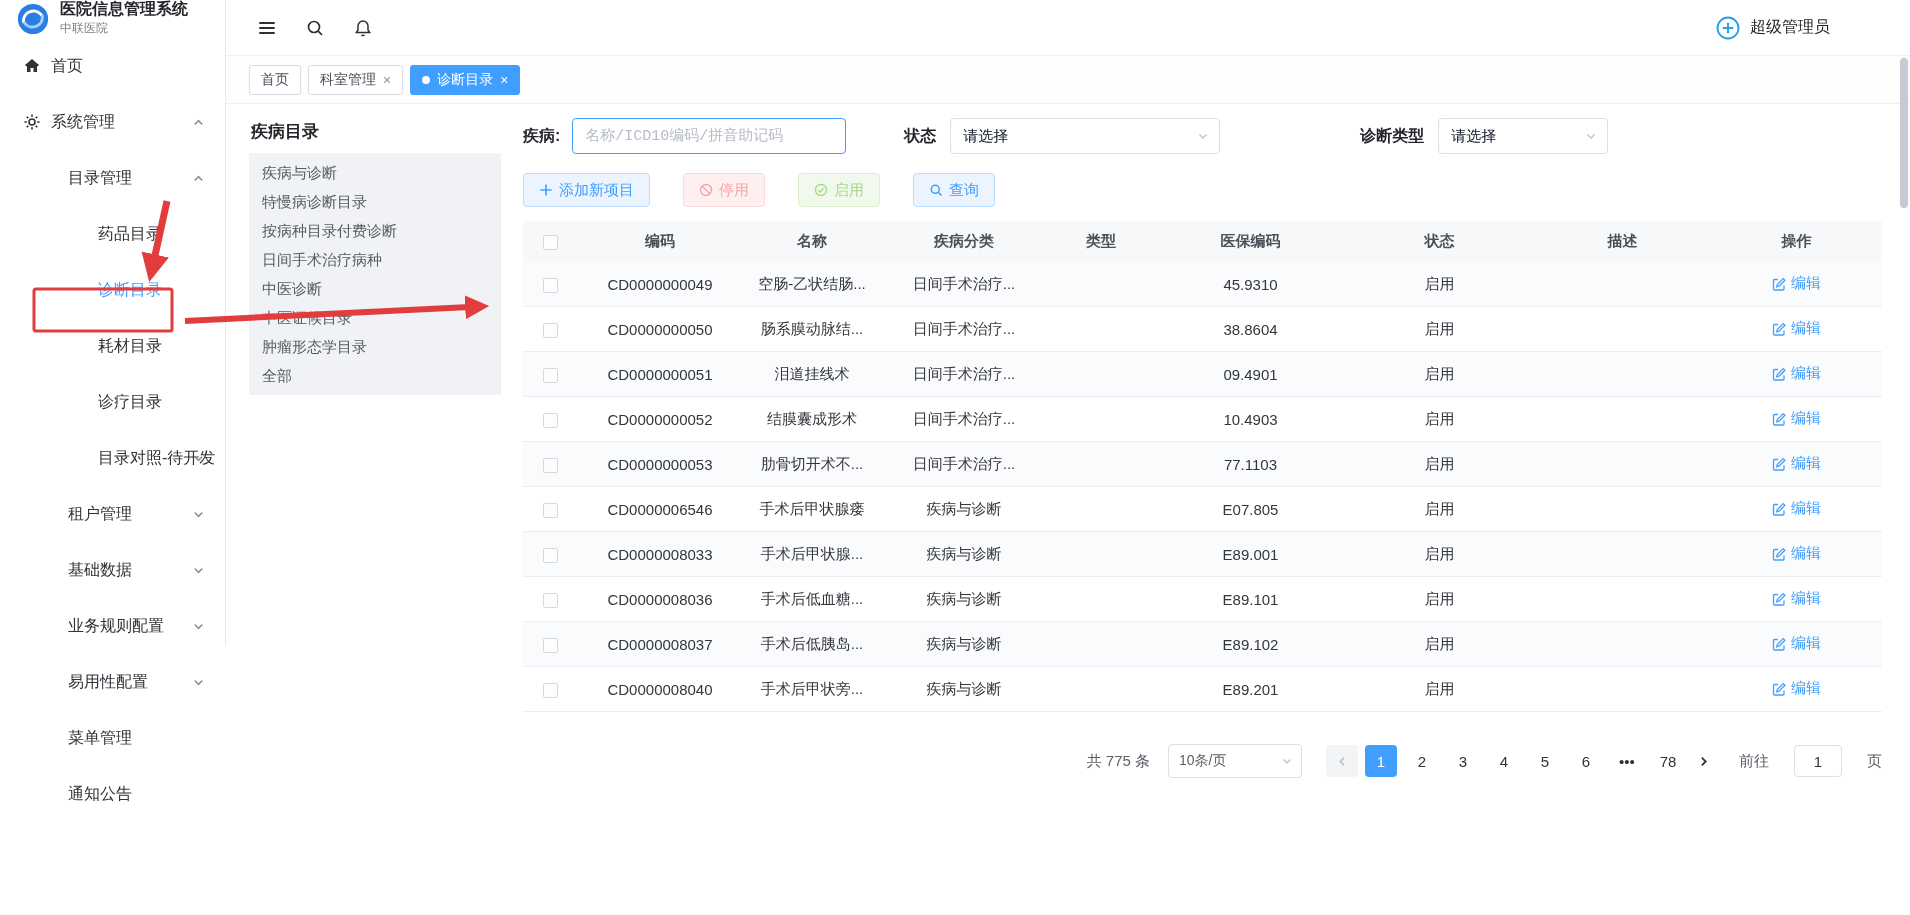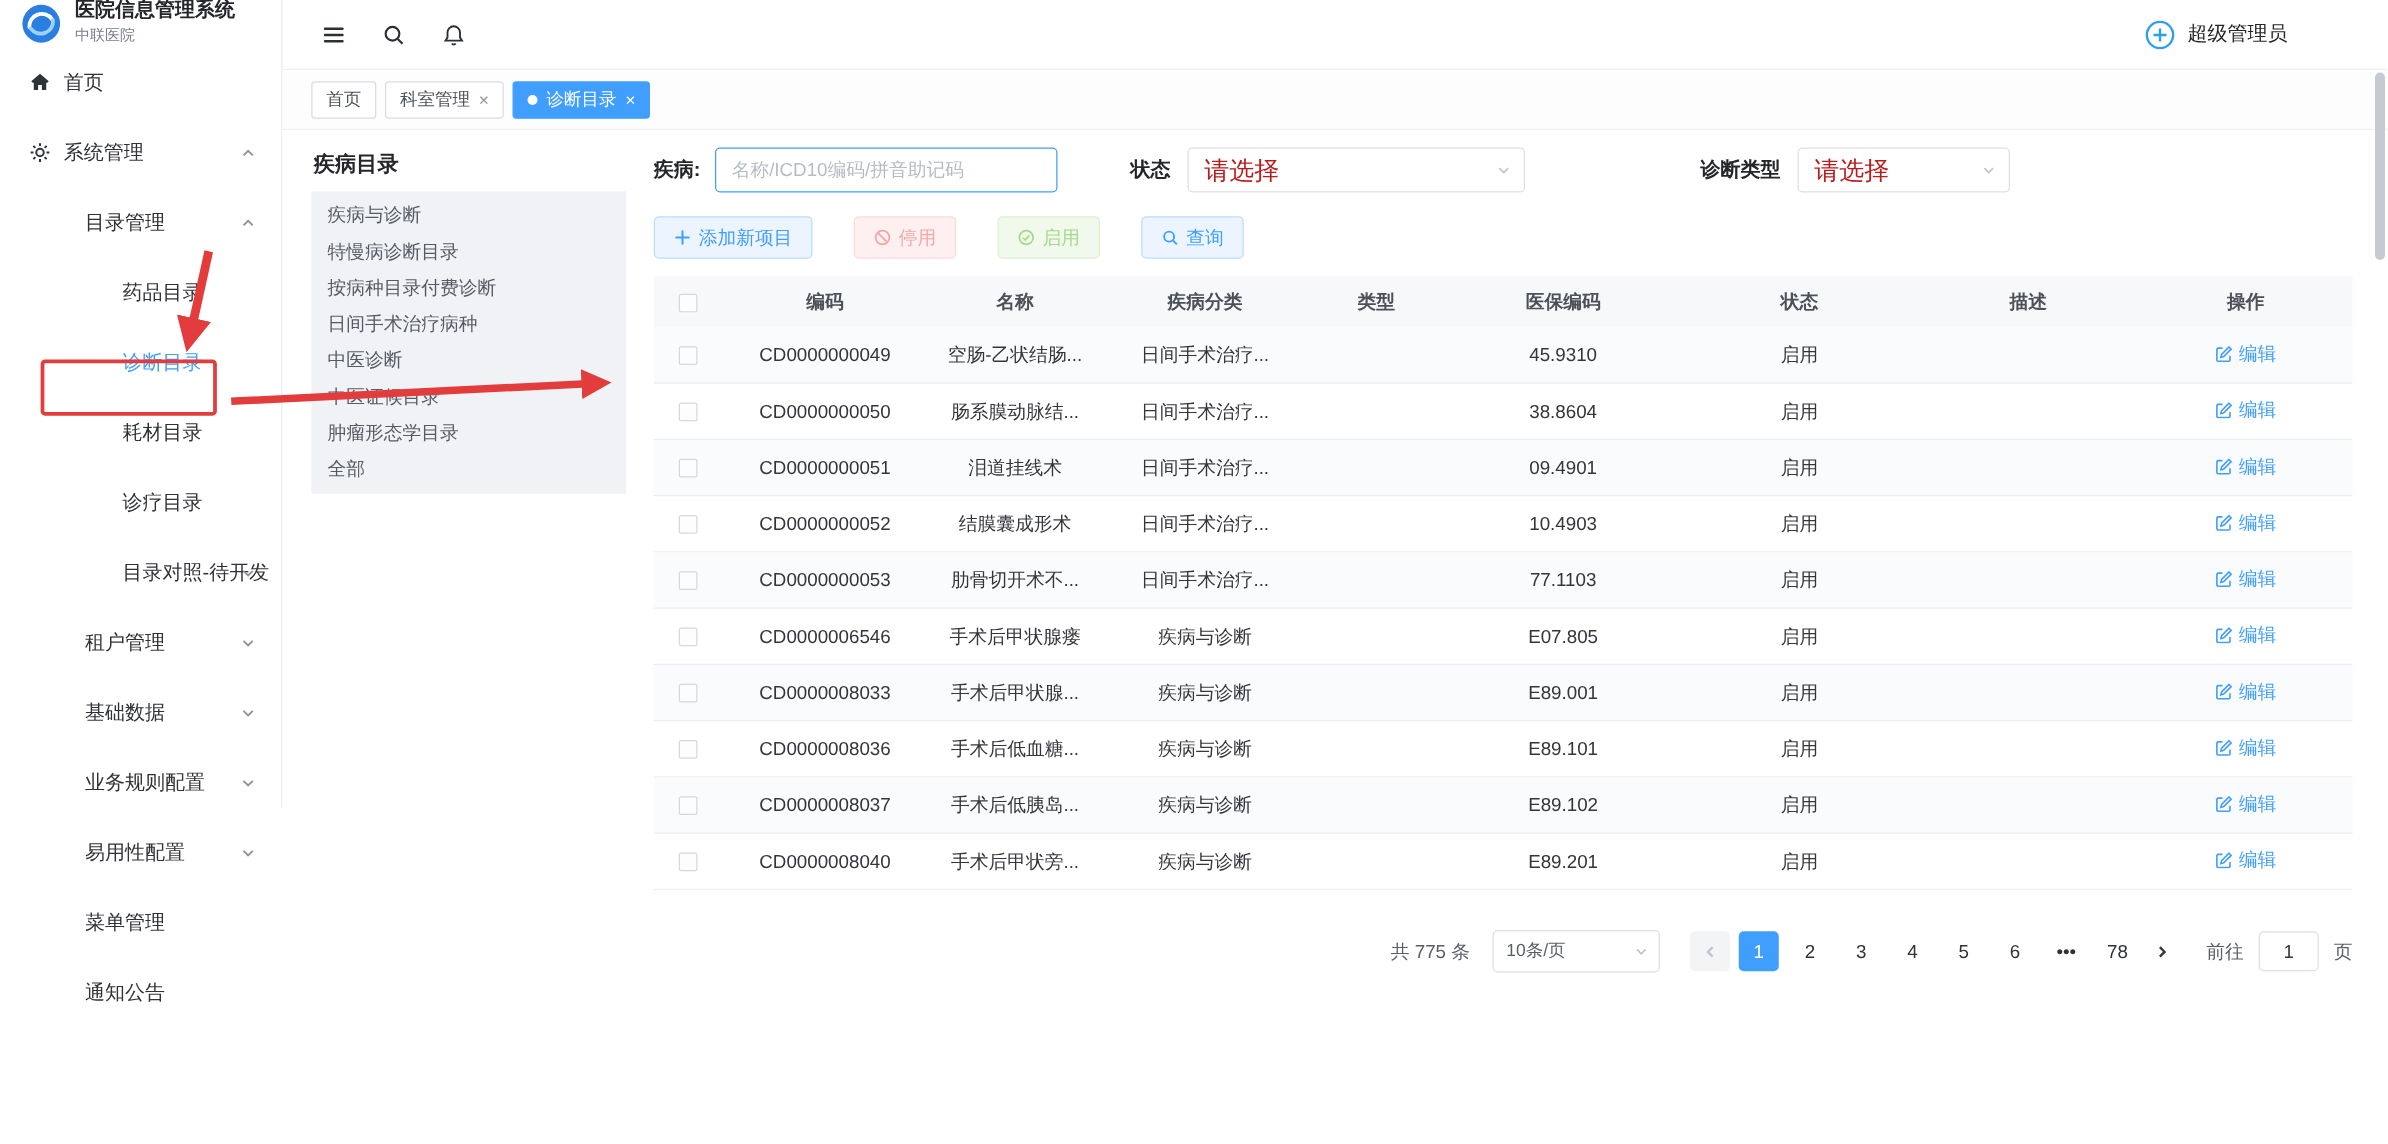--- a/index.html
+++ b/index.html
@@ -37,24 +37,24 @@
 
 .workspace{flex:1;display:flex;padding:12px 28px 0 23px;background:#fff;min-height:0}
 .category-panel{width:252px;flex:0 0 252px}
 .cat-title{font-size:17px;font-weight:600;color:#24262b;margin:4px 0 10px 2px}
 .cat-list{background:#f0f2f5;padding:5px 0}
 .cat-item{height:29px;line-height:29px;padding:0 13px;font-size:15px;color:#565b63;cursor:pointer;white-space:nowrap;overflow:hidden}
 .main-panel{flex:1;margin-left:22px;min-width:0}
 
 .filters{display:flex;align-items:center;margin-top:2px}
 .f-label{font-size:16px;font-weight:700;color:#24262b;white-space:nowrap}
-.f-input{width:274px;height:36px;margin-left:12px;margin-right:58px;border:1px solid #409eff;border-radius:4px;padding:0 12px;background:#fff;font-size:15px;color:#303133;outline:none;font-family:Liberation Sans, sans-serif}
+.f-input{width:274px;height:36px;margin-left:12px;margin-right:58px;border:1px solid #409eff;border-radius:4px;padding:0 12px;background:#fff;font-size:15px;color:#303133;outline:none;font-family:Liberation Mono, monospace}
 .f-input::placeholder{color:#b6bcc6}
 .f-select{height:36px;border:1px solid #dcdfe6;border-radius:4px;display:flex;align-items:center;justify-content:space-between;padding:0 10px 0 12px;background:#fff;cursor:pointer}
-.f-select .ph{font-size:20px;color:#b91c1c}
+.f-select .ph{font-size:15px;color:#0f172a}
 .sel-status{width:270px;margin-left:14px;margin-right:140px}
 .sel-type{width:170px;margin-left:14px}
 .chev-d{color:#c0c4cc;display:inline-flex}
 .chev-d svg{width:12px;height:12px}
 
 .toolbar{display:flex;align-items:center;gap:33px;margin-top:19px}
 .btn{height:34px;padding:0 15px;border-radius:4px;font-size:15px;display:inline-flex;align-items:center;gap:6px;border:1px solid transparent;cursor:pointer;white-space:nowrap;background:#fff;font-family:inherit}
 .btn svg{width:14px;height:14px}
 .btn-add{color:#409eff;border-color:#b9dcff;background:#ecf5ff}
 .btn-disable{color:#f5a6a6;border-color:#fbdada;background:#fef0f0}
@@ -76,21 +76,21 @@
 .pg-total{margin-right:18px}
 .pg-size{width:134px;height:34px;border:1px solid #dcdfe6;border-radius:4px;display:flex;align-items:center;justify-content:space-between;padding:0 8px 0 10px;background:#fff;cursor:pointer;margin-right:24px}
 .pg-size .val{font-size:14px;color:#5a5e66}
 .pg-btn{width:32px;height:32px;border-radius:4px;display:inline-flex;align-items:center;justify-content:center;cursor:pointer}
 .pg-btn svg{width:13px;height:13px}
 .pg-prev{background:#f3f4f6;color:#c0c4cc;margin-right:7px}
 .pg-next{color:#33363c;margin-left:3px}
 .pg-pages{display:flex;align-items:center;gap:9px}
 .pg-num{min-width:32px;height:32px;display:inline-flex;align-items:center;justify-content:center;border-radius:4px;cursor:pointer;color:#2f3237;padding:0 2px}
 .pg-num.active{background:#409eff;color:#fff}
-.pg-goto{margin-left:20px;display:flex;align-items:center;gap:12px}
+.pg-goto{margin-left:20px;display:flex;align-items:center;gap:25px}
 .goto-input{width:48px;height:32px;border:1px solid #dcdfe6;border-radius:4px;text-align:center;font-size:15px;color:#33363c;background:#fff;outline:none;font-family:inherit}
 
 .annotations{position:absolute;left:0;top:0;width:1910px;height:915px;pointer-events:none}
 .scroll-thumb{position:absolute;right:2px;top:58px;width:8px;height:150px;border-radius:4px;background:#c6cad1}
 </style>
 </head>
 <body>
 
 <div class="app">
 

